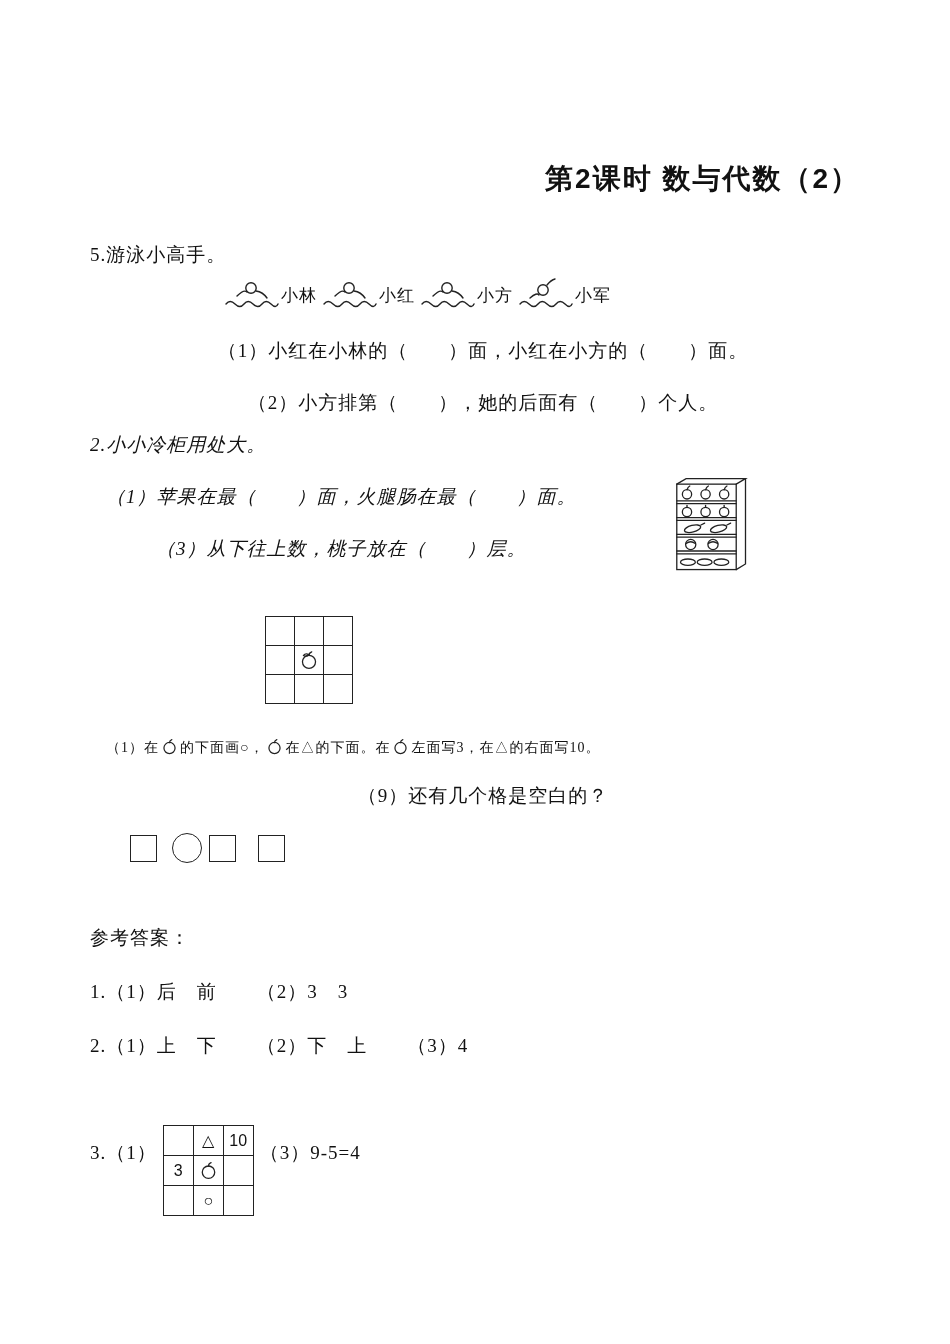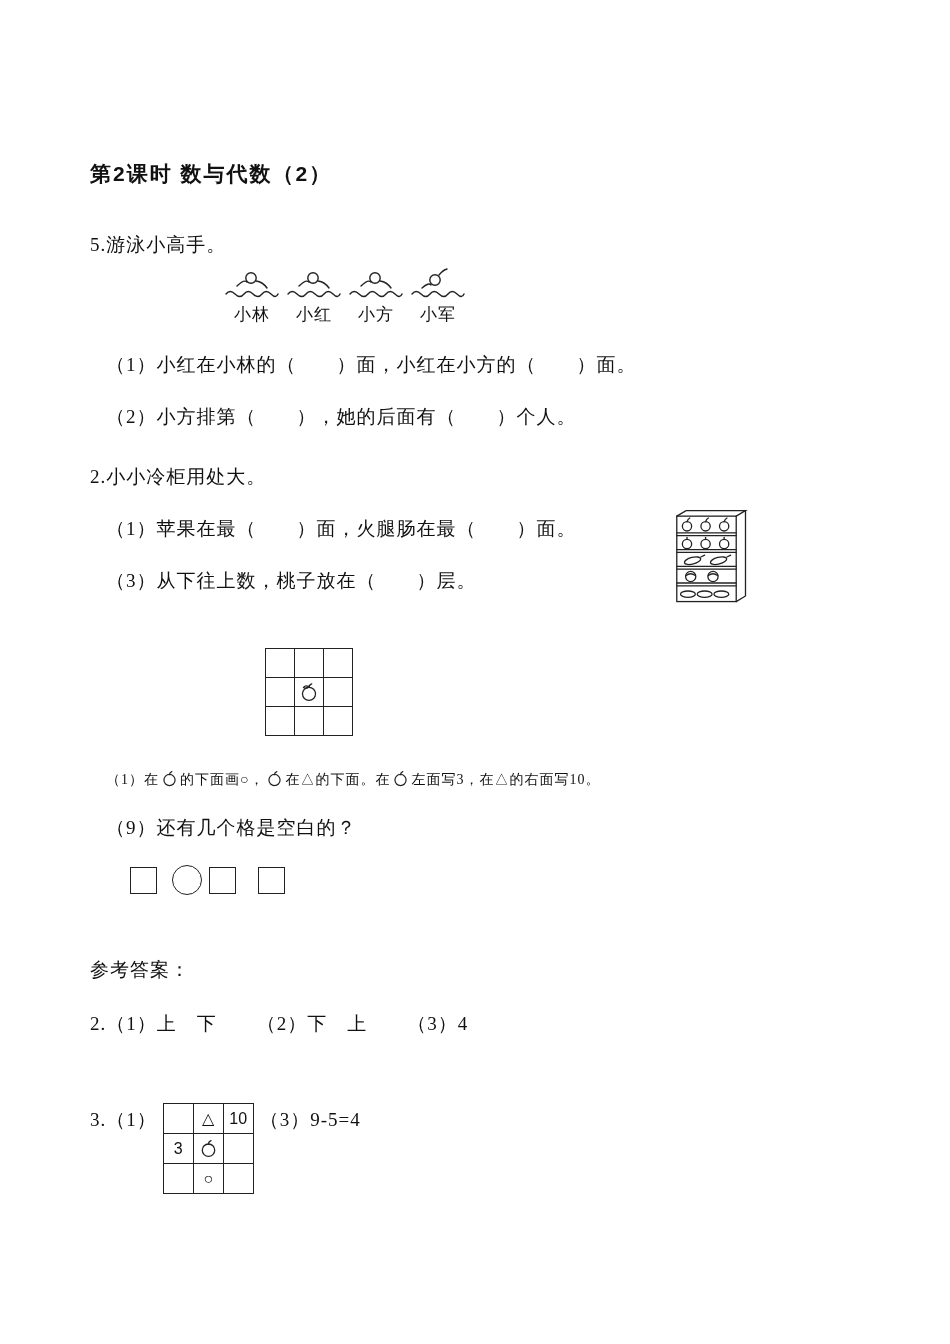--- a/index.html
+++ b/index.html
@@ -5,38 +5,38 @@
   * { margin:0; padding:0; box-sizing:border-box; }
   html,body { background:#ffffff; }
   body {
     width:950px; height:1344px; overflow:hidden;
     font-family:"Liberation Serif", serif;
     color:#111;
   }
   .page { padding:160px 90px 0 90px; }
 
   .title {
-    text-align:left;
+    text-align:right;
     font-family:"Liberation Sans", sans-serif;
     font-weight:bold;
-    font-size:21px;
+    font-size:28px;
     letter-spacing:2px;
     margin-bottom:44px;
   }
 
   .q-heading { font-size:19px; letter-spacing:1px; }
-  .sub-item  { font-size:19px; letter-spacing:1px; margin:26px 0 0 16px; }
+  .sub-item  { font-size:19px; letter-spacing:1px; margin:26px 0 0 16px;text-align:center; }
 
   
   .swimmers { display:flex; gap:4px; margin:10px 0 0 133px; width:max-content; }
-  .swimmer  { display:flex; flex-direction:column; align-items:center; }
+  .swimmer  { display:flex; align-items:center; }
   .swimmer-label { font-size:17px; margin-top:1px; letter-spacing:1px; }
 
   
-  .q2-section { margin-top:34px; }
+  .q2-section { margin-top:16px;font-style:italic; }
   .q2-row { display:flex; align-items:flex-start; }
   .q2-left { flex:0 0 auto; }
   .fridge-fig { margin-left:auto; margin-right:108px; margin-top:18px; }
 
   
   .grid3 {
     display:grid;
     width:max-content;
     border-top:1.4px solid #222;
     border-left:1.4px solid #222;
@@ -60,21 +60,21 @@
   .shape-square { width:27px; height:27px; border:1.6px solid #222; background:#fff; }
   .shape-circle { width:30px; height:30px; border:1.6px solid #222; border-radius:50%; background:#fff; margin:0 7px; }
   .gap-small { margin-right:8px; }
   .gap-big   { margin-left:22px; }
 
   
   .answers { margin-top:62px; }
   .answers-heading { font-size:19px; letter-spacing:1px; }
   .answer-line { font-size:19px; letter-spacing:1px; margin-top:28px; }
   .answer3-row { display:flex; align-items:flex-start; margin-top:66px; }
-  .answer3-row .answer-text { font-size:19px; letter-spacing:1px; margin-top:4px; }
+  .answer3-row .answer-text { font-size:19px; letter-spacing:1px; margin-top:15px; }
   .answer3-row .grid-ans { margin:0 6px; }
 </style>
 </head>
 <body>
 
 <div class="page">
 
   <h1 class="title">第2课时 数与代数（2）</h1>
 
   <section>
@@ -232,20 +232,21 @@
     <div class="shapes-row">
       <div class="shape-square gap-small"></div>
       <div class="shape-circle"></div>
       <div class="shape-square"></div>
       <div class="shape-square gap-big"></div>
     </div>
   </section>
 
   <section class="answers">
     <div class="answers-heading">参考答案：</div>
+    <div class="answer-line">1.（1）后　前　　（2）3　3</div>
     <div class="answer-line">2.（1）上　下　　（2）下　上　　（3）4</div>
 
     <div class="answer3-row">
       <span class="answer-text">3.（1）</span>
       <div class="grid3 grid-ans">
         <div class="cell"></div>
         <div class="cell">△</div>
         <div class="cell">10</div>
         <div class="cell">3</div>
         <div class="cell">

